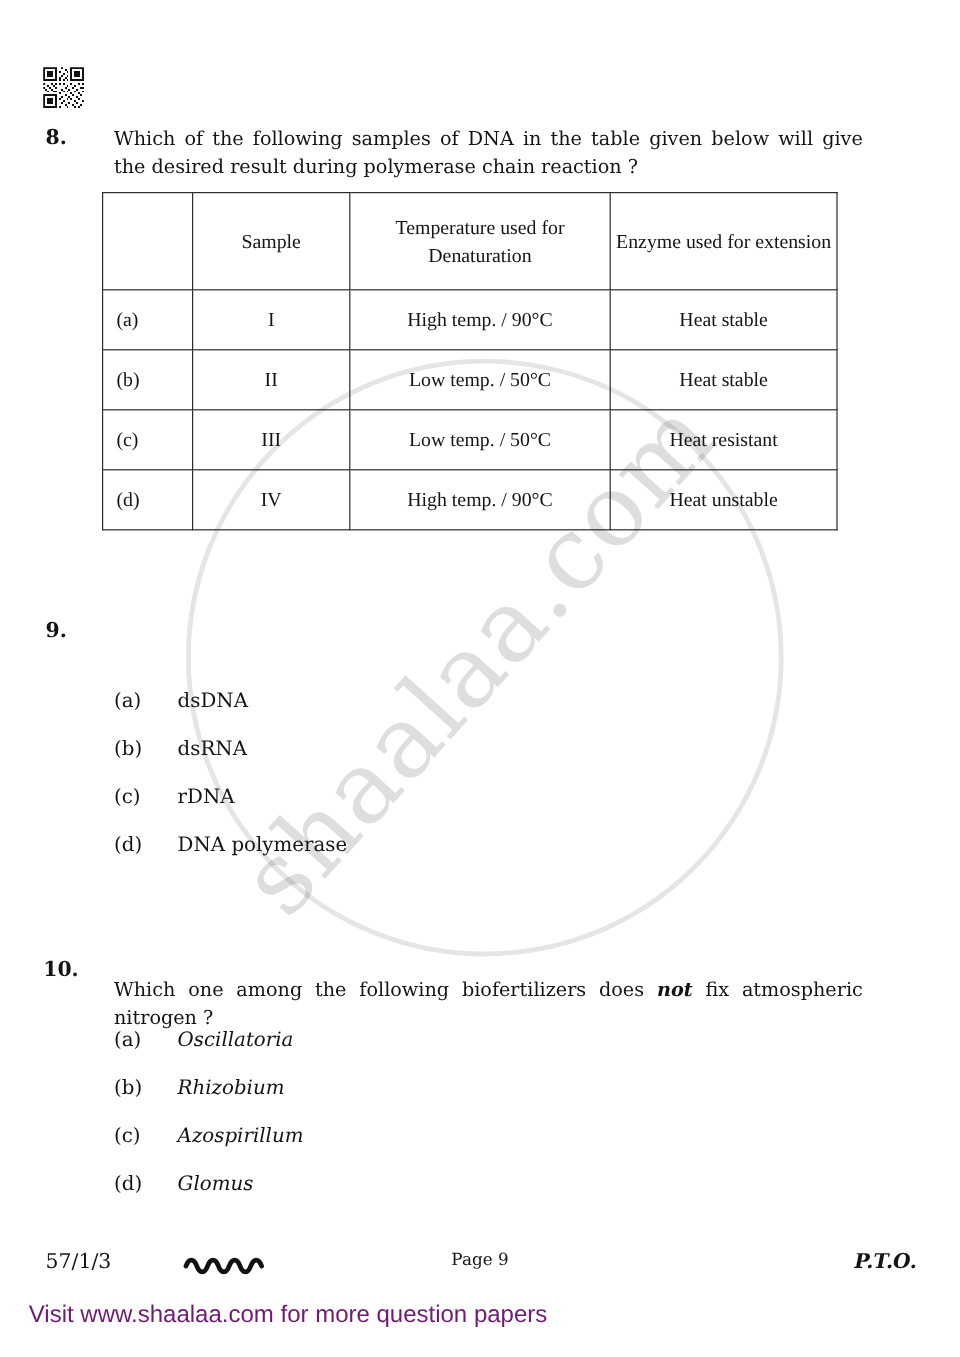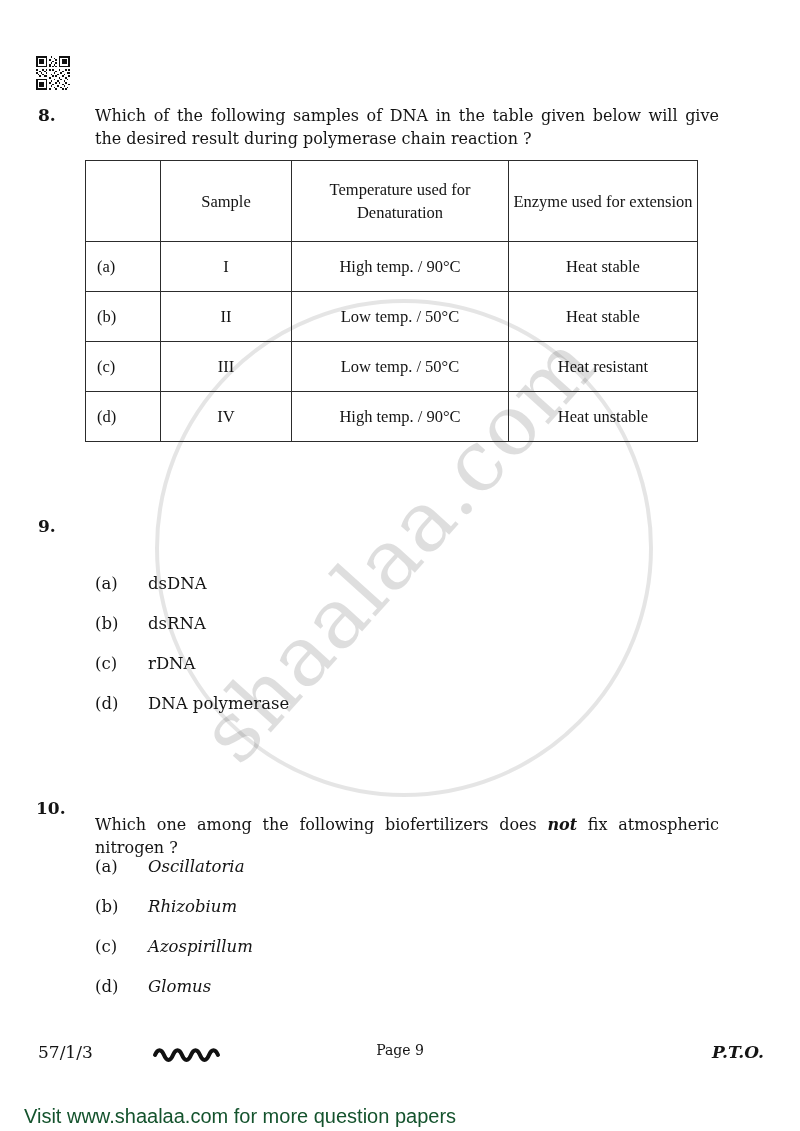--- a/index.html
+++ b/index.html
@@ -75,21 +75,21 @@
   .dna-table td { height: 49px; }
   .dna-table td.cell-letter { text-align: left; padding-left: 11px; }
   
   .footer-code { position: absolute; left: 38px; top: 1042px; font-size: 17px; }
   .footer-squiggle { position: absolute; left: 152px; top: 1046px; }
   .footer-page { position: absolute; left: 50%; transform: translateX(-50%); top: 1042px; font-size: 14px; }
   .footer-pto { position: absolute; right: 36px; top: 1042px; font-size: 17px; font-style: italic; font-weight: 600; }
   .visit-note {
     position: absolute; left: 24px; top: 1085px;
     font-family: "Liberation Sans", sans-serif;
-    font-size: 20px; color: #14532d; margin-top: 20px;
+    font-size: 20px; color: #701a75;
   }
 </style>
 </head>
 <body>
 
 <div class="page">
 
   <div class="wm-circle"></div>
   <div class="wm-text">shaalaa.com</div>
 

